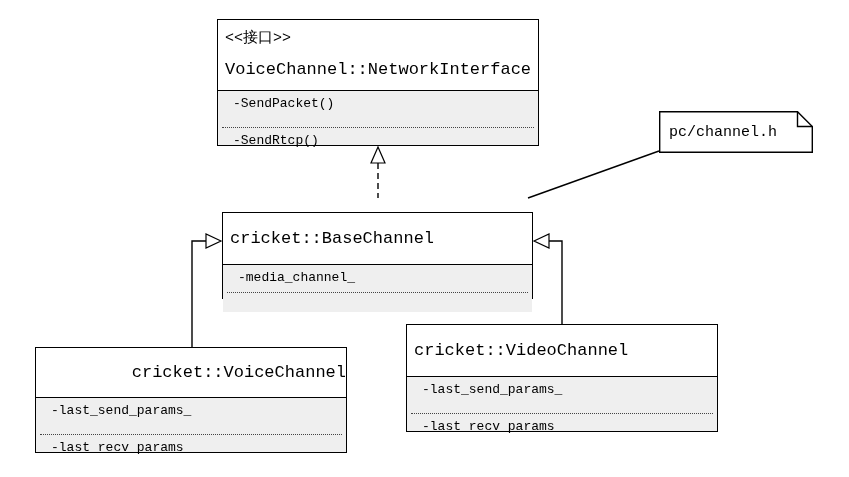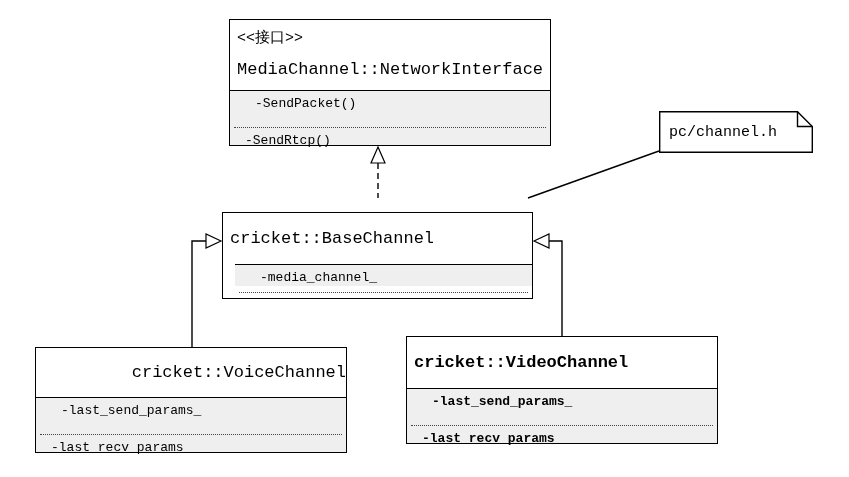--- a/index.html
+++ b/index.html
@@ -48,48 +48,48 @@
   }
   .uml-attrs {
     box-sizing: border-box;
     border-top: 1px solid #000000;
     background: #efefef;
   }
   .uml-attr {
     box-sizing: border-box;
     height: 27px;
     line-height: 26px;
-    padding-left: 25px;
+    padding-left: 15px;
     font-size: 13px;
     white-space: nowrap;
   }
   .uml-attr.sep, .attr-spacer {
     border-top: 1px dotted #444444;
   }
   .attr-spacer {
     box-sizing: border-box;
     height: 6px;
     margin: 0 4px;
   }
   .uml-attr.sep { margin: 9px 4px; padding-left: 11px; }
 
   
-  #box-interface   { left: 229px; top: 19px;  width: 322px; height: 127px; }
+  #box-interface   { left: 217px; top: 19px;  width: 322px; height: 127px; }
   #box-interface .uml-title { height: 70px; }
   #box-interface .uml-attrs { height: 55px; }
 
   #box-base        { left: 222px; top: 212px; width: 311px; height: 87px; }
   #box-base .uml-title { height: 51px; }
-  #box-base .uml-attrs { height: 22px; margin-left: 12px; }
+  #box-base .uml-attrs { height: 48px; }
 
   #box-voice       { left: 35px;  top: 347px; width: 312px; height: 106px; }
   #box-voice .uml-title { height: 49px; align-items: flex-end; }
   #box-voice .uml-attrs { height: 55px; }
 
-  #box-video       { left: 406px; top: 336px; width: 312px; height: 108px; font-weight: bold; }
+  #box-video       { left: 406px; top: 324px; width: 312px; height: 108px; }
   #box-video .uml-title { height: 51px; }
   #box-video .uml-attrs { height: 55px; }
 
   
   .uml-note {
     position: absolute;
     left: 659px;
     top: 111px;
     width: 154px;
     height: 42px;
@@ -125,21 +125,21 @@
 
     <polyline points="562,345 562,241 549,241" fill="none" stroke="#000" stroke-width="1.4"></polyline>
     <polygon points="534,241 549,234 549,248" fill="#ffffff" stroke="#000" stroke-width="1.2"></polygon>
 
     <line x1="659" y1="151" x2="528" y2="198" stroke="#000" stroke-width="1.4"></line>
   </svg>
 
   <div class="uml-class" id="box-interface">
     <div class="uml-title">
       <div class="stereotype">&lt;&lt;接口&gt;&gt;</div>
-      <div class="cls-name">MediaChannel::NetworkInterface</div>
+      <div class="cls-name">VoiceChannel::NetworkInterface</div>
     </div>
     <div class="uml-attrs">
       <div class="uml-attr">-SendPacket()</div>
       <div class="uml-attr sep">-SendRtcp()</div>
     </div>
   </div>
 
   <div class="uml-class" id="box-base">
     <div class="uml-title">
       <div class="cls-name">cricket::BaseChannel</div>

